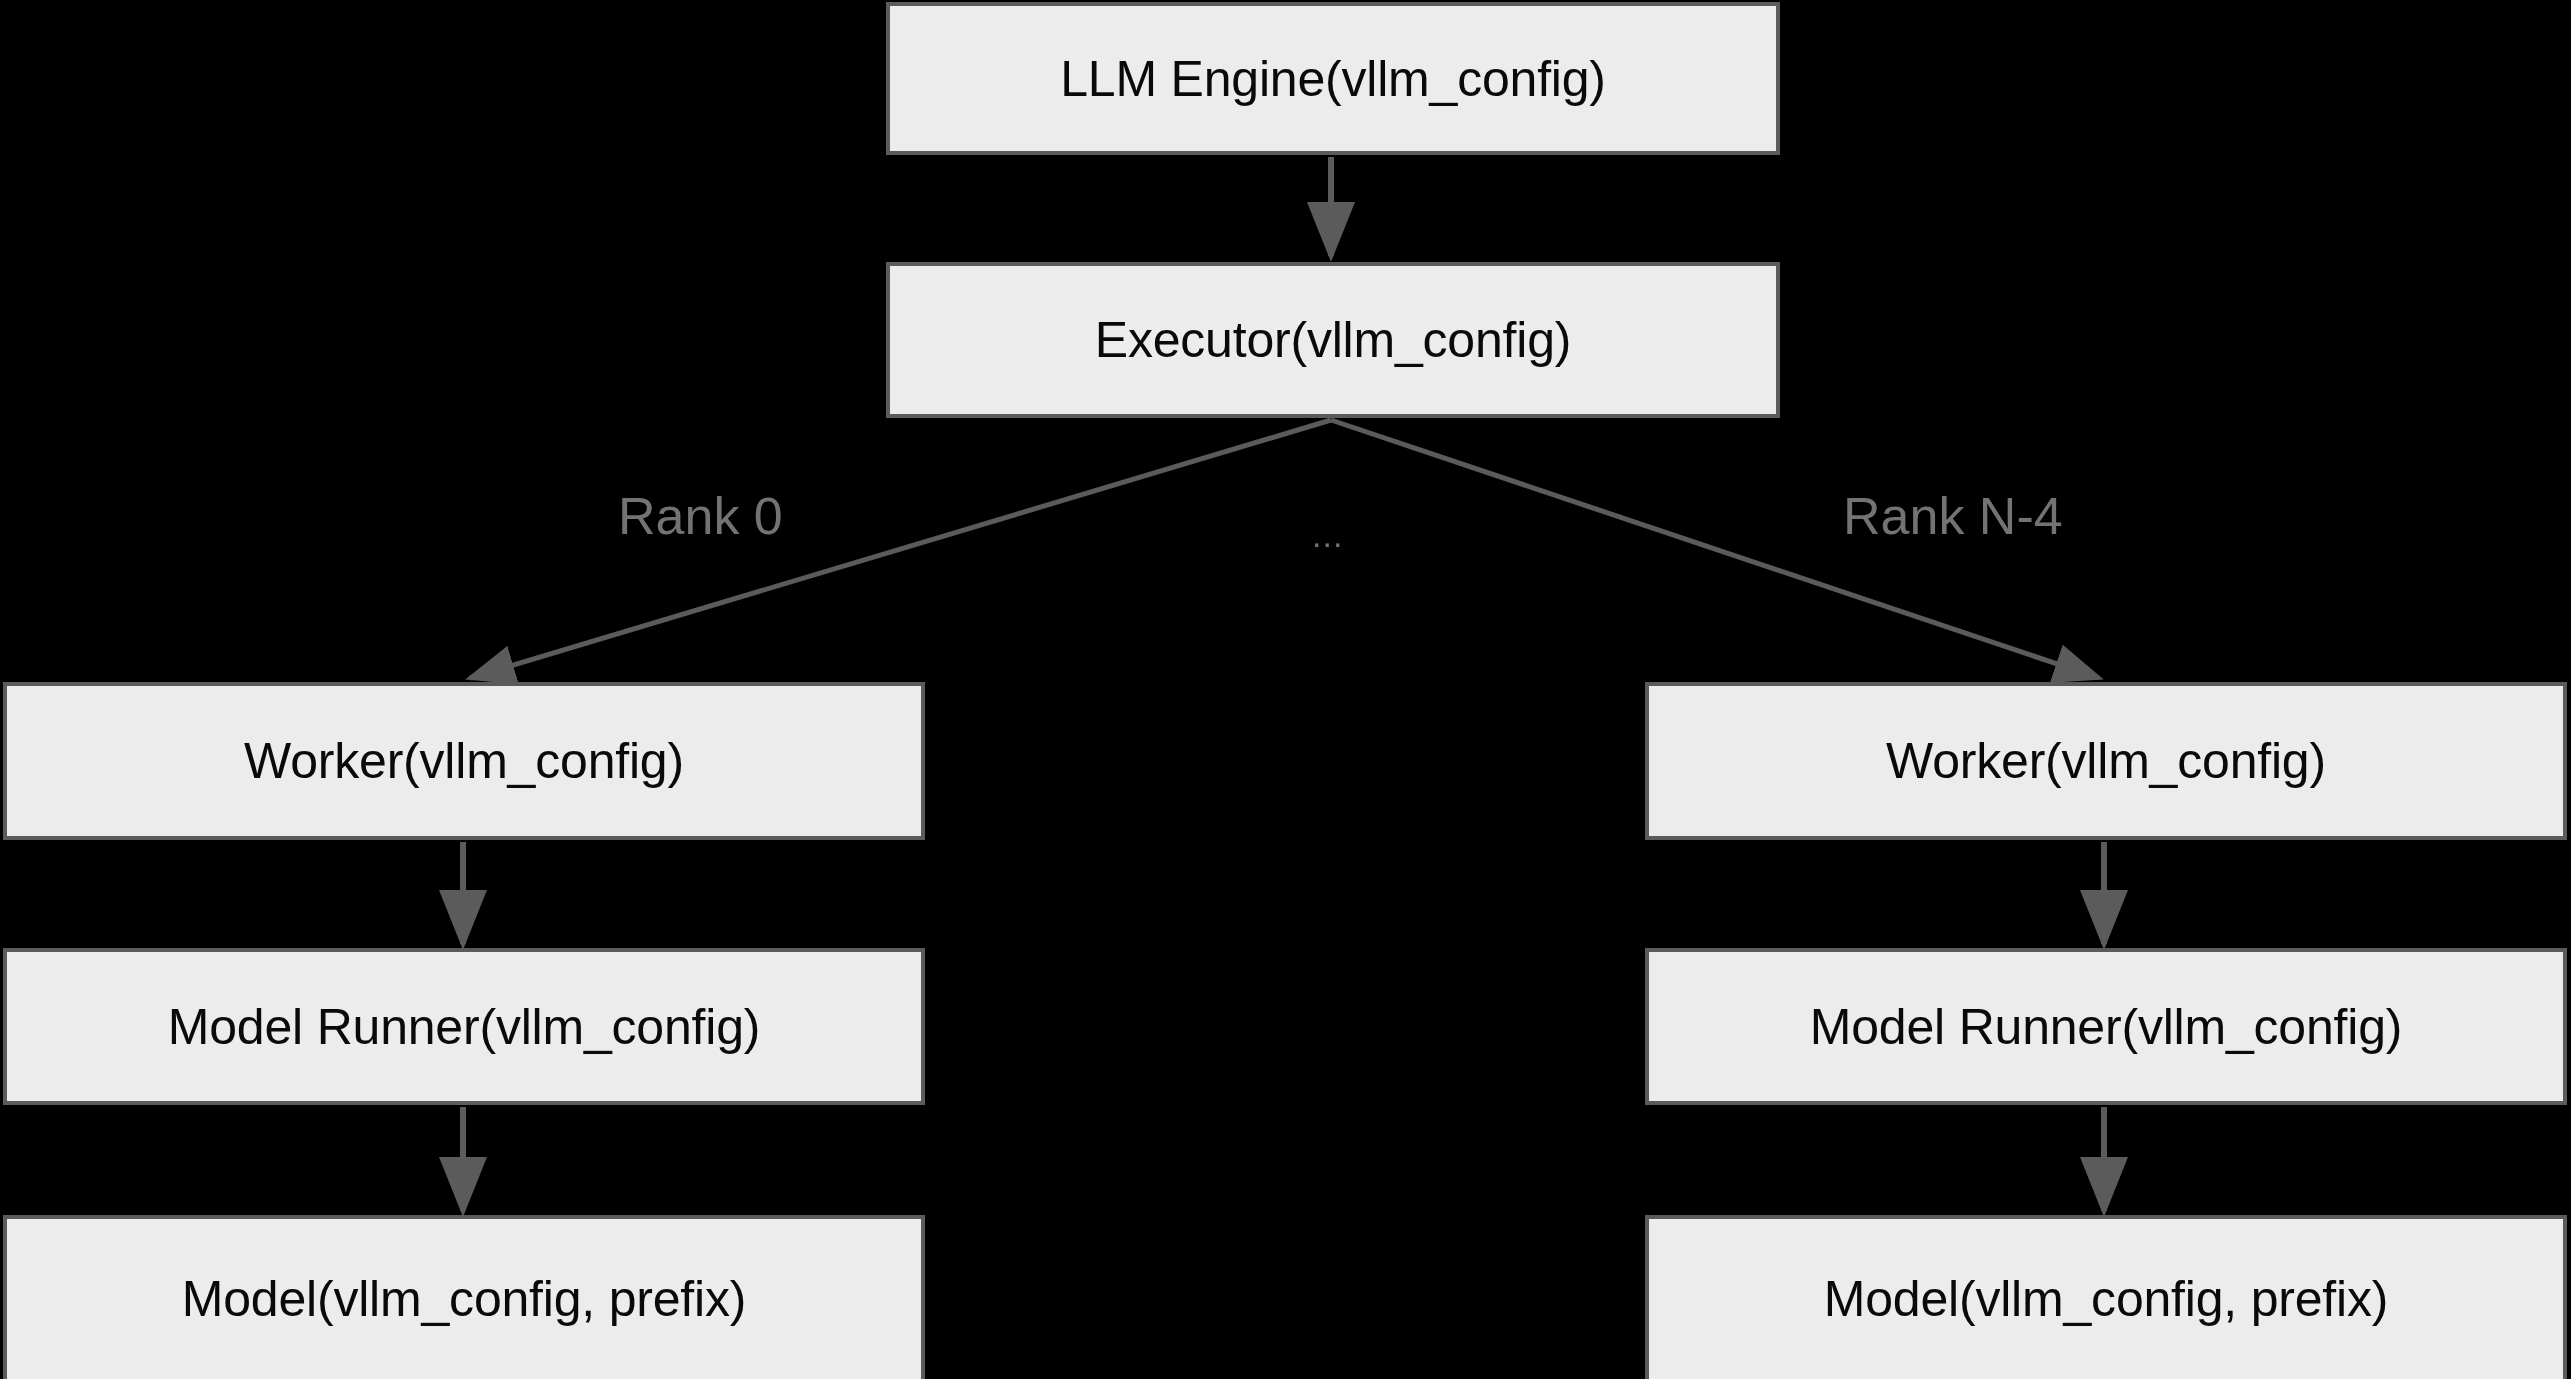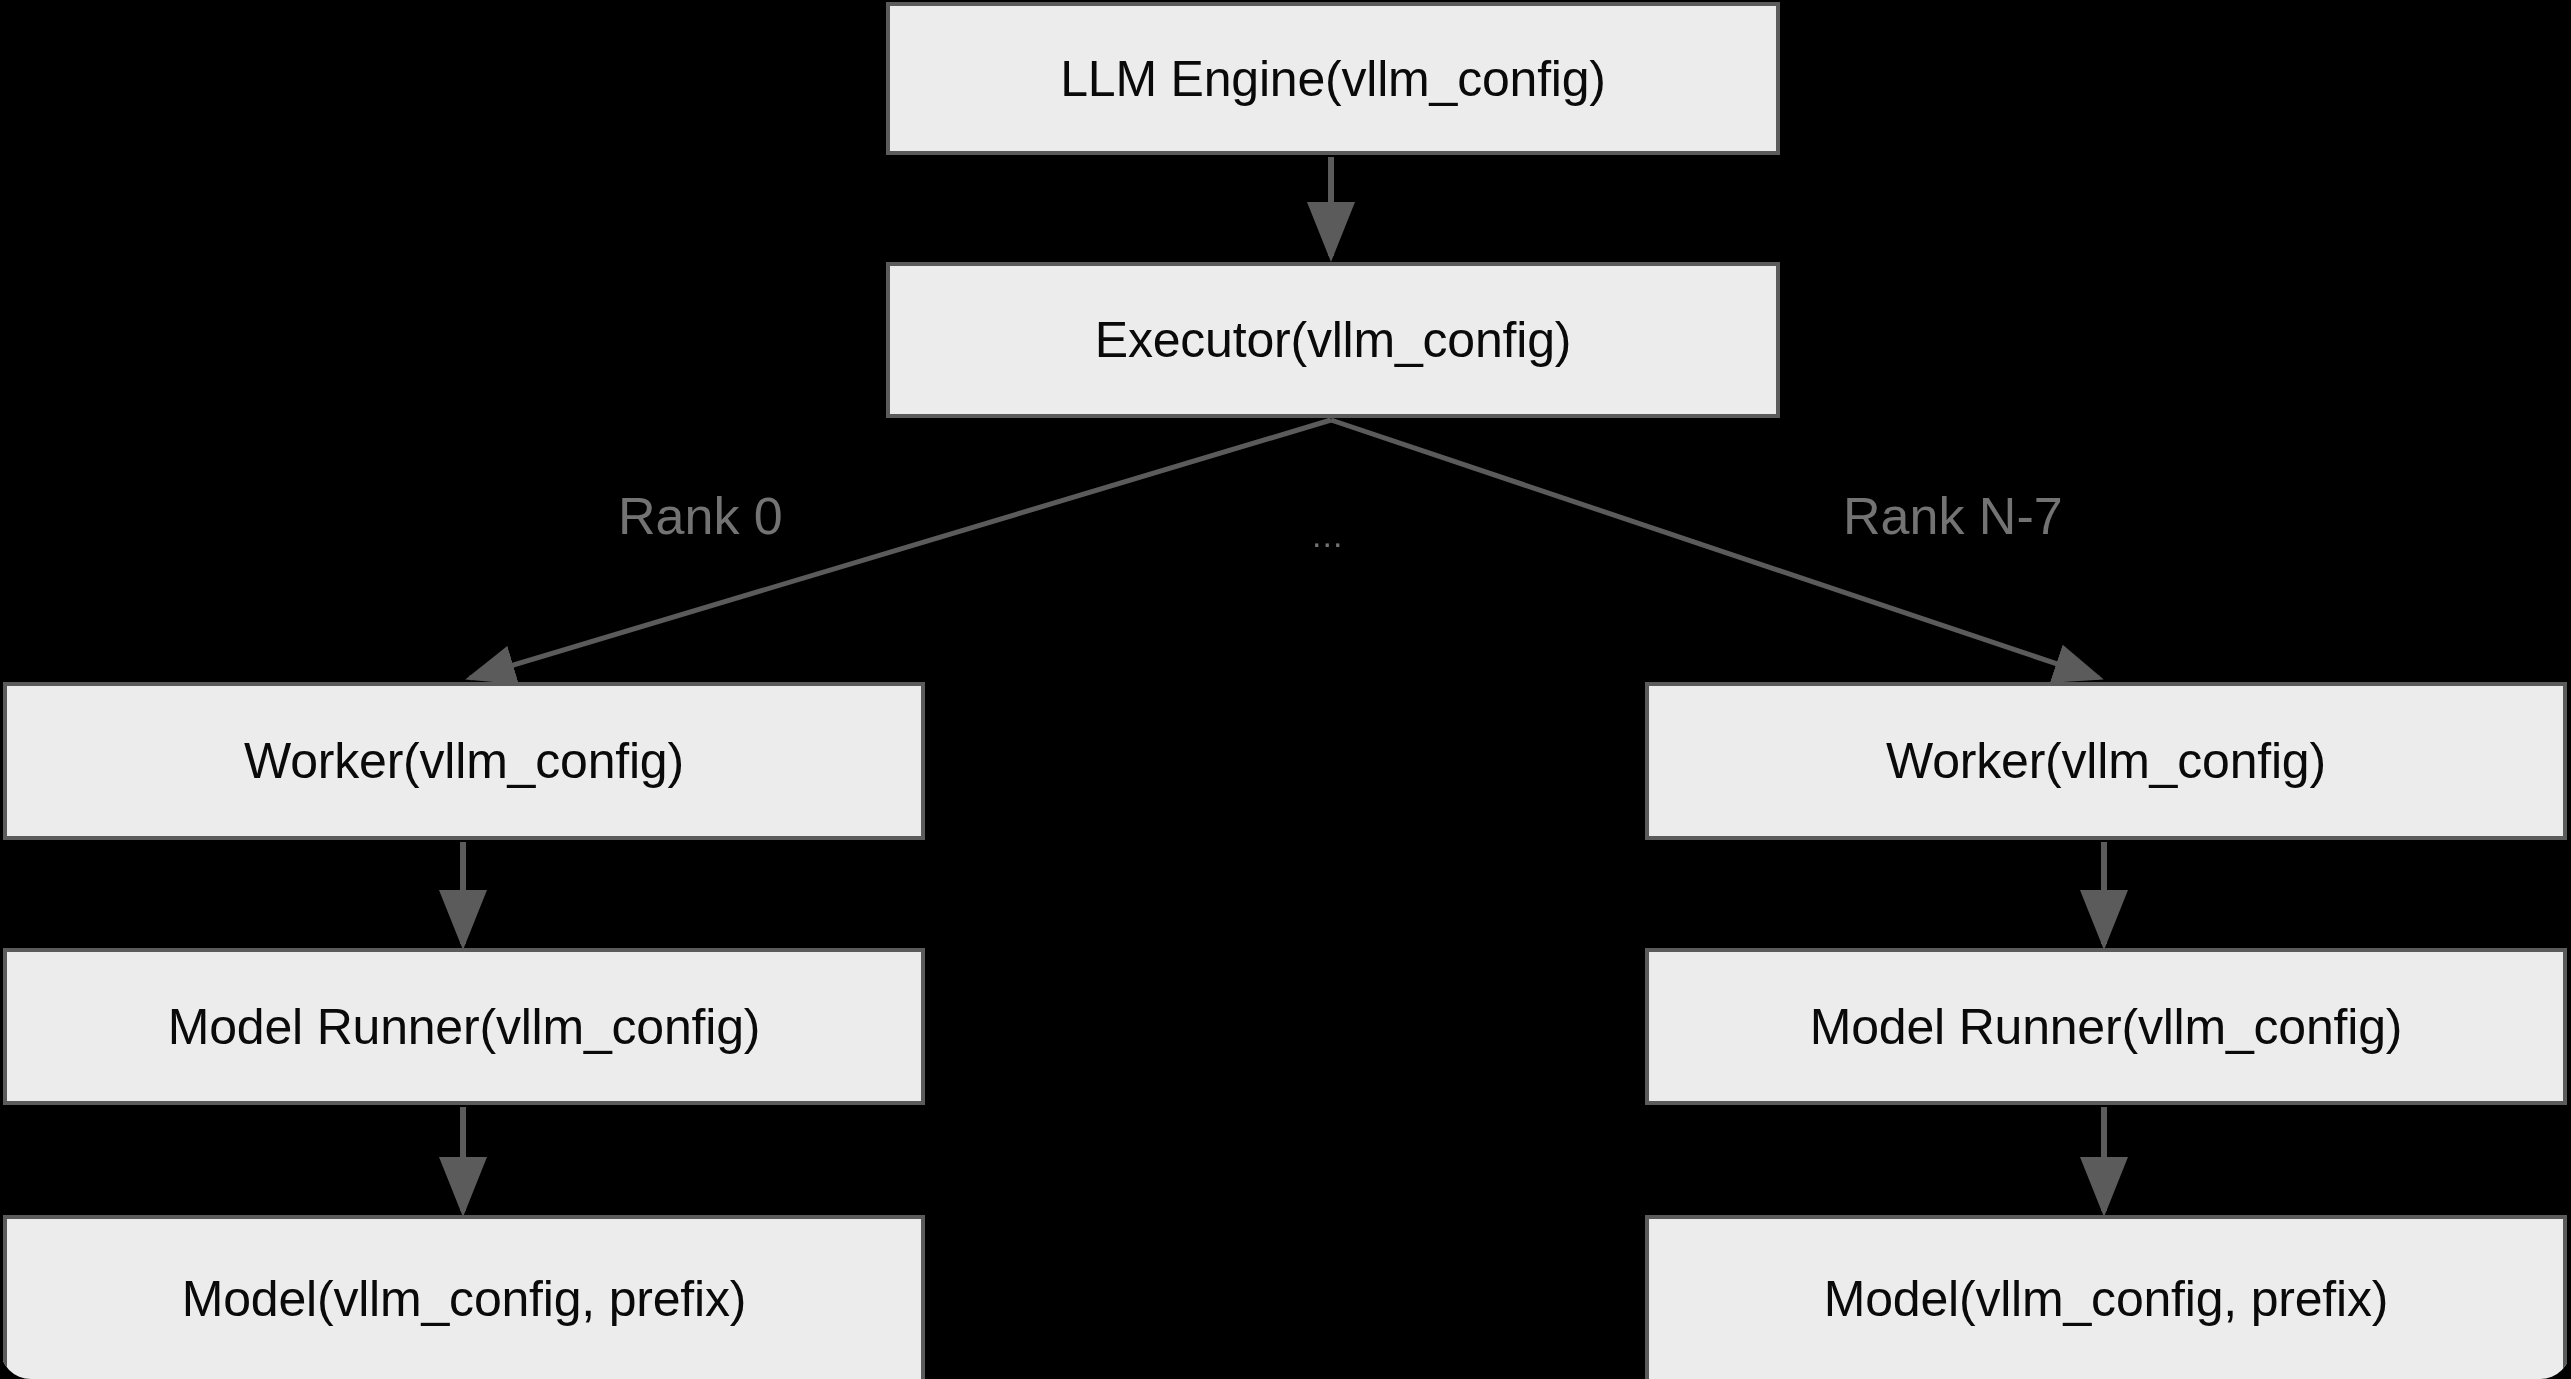--- a/index.html
+++ b/index.html
@@ -7,21 +7,20 @@
     padding: 0;
     background: #000000;
   }
   #canvas {
     position: relative;
     width: 2571px;
     height: 1379px;
     background: #000000;
     overflow: hidden;
     font-family: "Liberation Sans", sans-serif;
-    border-radius: 31px;
   }
   .node {
     position: absolute;
     box-sizing: border-box;
     background: #ececec;
     border: 4px solid #5b5b5b;
     display: flex;
     align-items: center;
     justify-content: center;
   }
@@ -125,15 +124,15 @@
   </div>
 
   <div class="node" id="node-model-n">
     <span class="node-label">Model(vllm_config, prefix)</span>
   </div>
 
   <div class="edge-label" id="label-rank-0">Rank 0</div>
 
   <div class="edge-label ellipsis" id="label-ellipsis">...</div>
 
-  <div class="edge-label" id="label-rank-n">Rank N-7</div>
+  <div class="edge-label" id="label-rank-n">Rank N-4</div>
 
 </div>
 
 </body></html>

